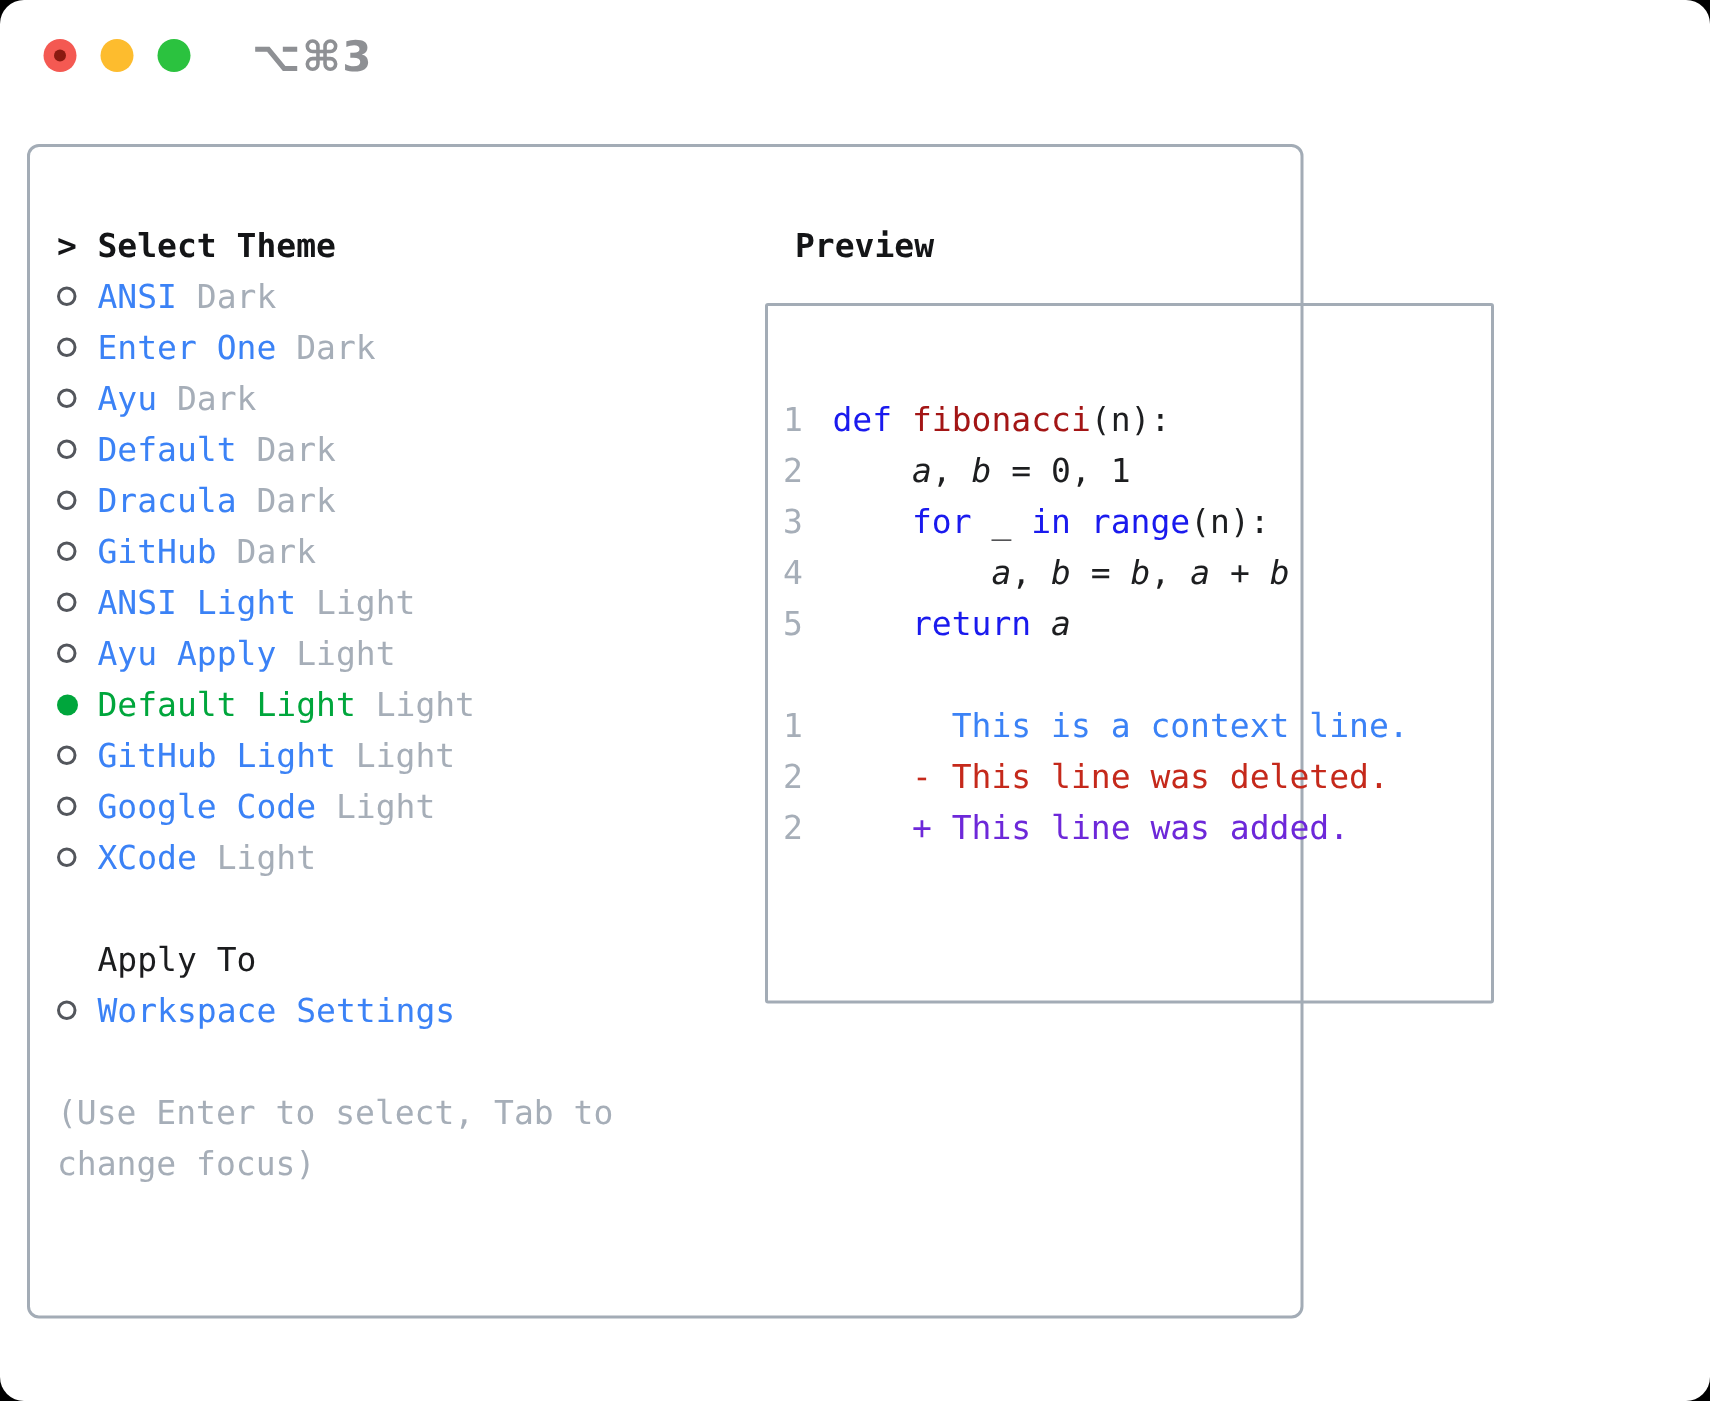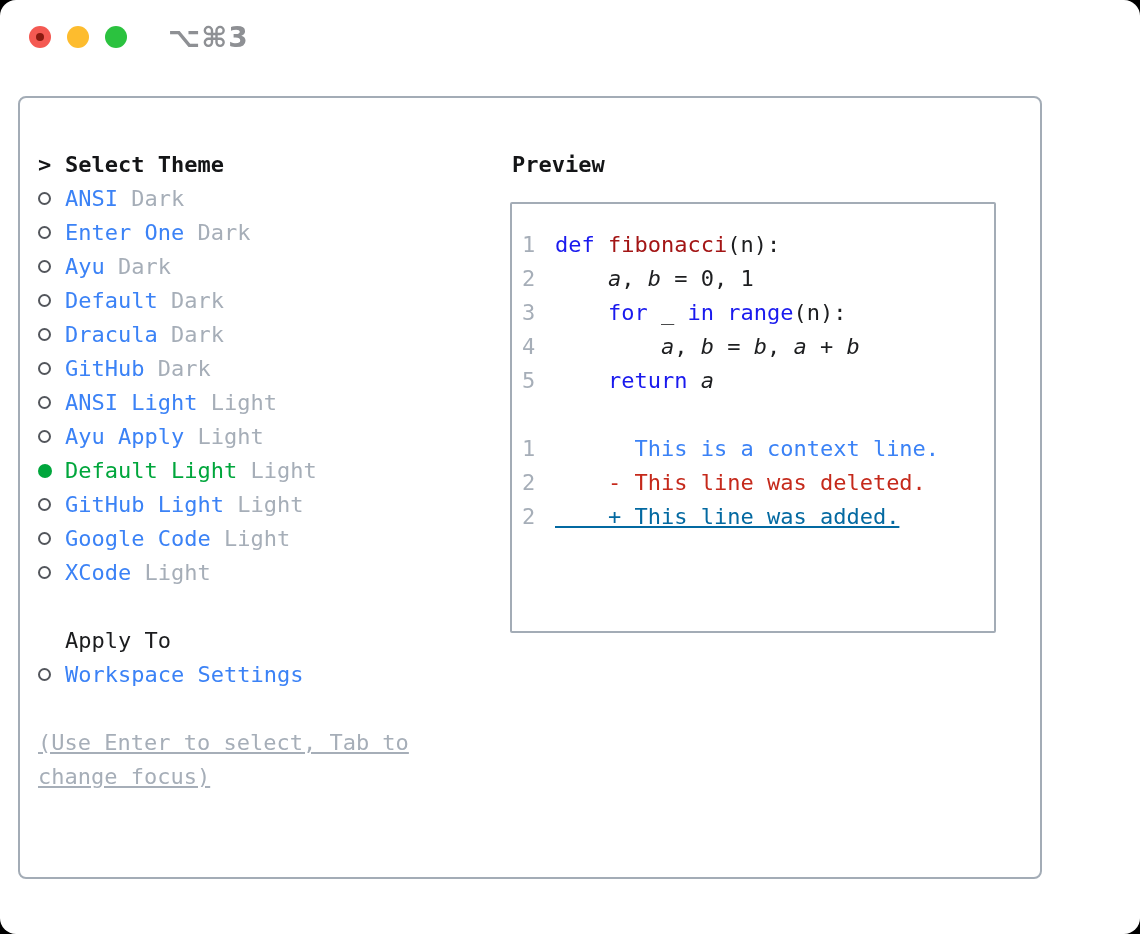--- a/index.html
+++ b/index.html
@@ -17,57 +17,57 @@
   .tl-green{left:105px;background:#2bc23f;}
   .tl-dot{position:absolute;left:7px;top:7px;width:8px;height:8px;border-radius:50%;background:#8a1a10;}
   .shortcut{
     position:absolute;left:168px;top:20px;height:36px;line-height:36px;
     font-size:28px;font-weight:bold;color:#8e9094;letter-spacing:1px;
     font-family:"DejaVu Sans","Liberation Sans",sans-serif;
   }
 
   
   .panel{
-    position:absolute;left:18px;top:96px;width:1024px;height:783px;
+    position:absolute;left:18px;top:96px;width:851px;height:783px;
     box-sizing:border-box;border:2px solid #a3acb6;border-radius:8px;
     font-size:22px;color:#3a3d42;background:#fff;
   }
 
   .row{height:34px;line-height:34px;white-space:pre;}
   .leftcol{position:absolute;left:18px;top:50px;width:450px;}
   .mk{display:inline-block;width:27px;}
   .circle{
     display:inline-block;width:13px;height:13px;border-radius:50%;
     box-sizing:border-box;border:2px solid #53565c;vertical-align:1px;
   }
   .circle.on{border:none;background:#00a63c;width:14px;height:14px;vertical-align:0px;}
   .hdr{font-weight:bold;color:#141517;}
   .hdr .mk{color:#141517;}
   .nm{color:#3b82f6;}
   .item.sel .nm{color:#00a63c;}
   .vr{color:#a6aeb8;}
   .applyto{color:#1b1c1e;}
-  .hint{color:#a6aeb8;text-decoration:underline;}
+  .hint{color:#a6aeb8;}
 
   
-  .rightcol{position:absolute;left:492px;top:50px;width:485px;}
+  .rightcol{position:absolute;left:510px;top:50px;width:485px;}
   .preview-box{
     position:absolute;left:490px;top:104px;width:472px;height:403px;
     box-sizing:content-box;border:2px solid #a3acb6;border-radius:2px;
-    padding-top:24px;padding-left:10px;overflow:hidden;
+    padding-top:60px;padding-left:10px;overflow:hidden;
   }
   .cl{height:34px;line-height:34px;white-space:pre;color:#1d1e20;}
   .ln{display:inline-block;width:33px;color:#a6aeb8;}
   .tk-kw{color:#1a1aee;}
   .tk-fn{color:#a31515;}
   .tk-pl{color:#1d1e20;}
   .tk-var{color:#1d1e20;font-style:italic;}
   .d-context{color:#3b82f6;}
   .d-deleted{color:#c5291b;}
-  .d-added{color:#0369a1;text-decoration:underline;}
+  .d-added{color:#6d28d9;}
 </style>
 </head>
 <body>
 
 <div class="window">
 
   <div class="titlebar">
     <span class="tl tl-red">
         <span class="tl-dot"></span>
       </span>

